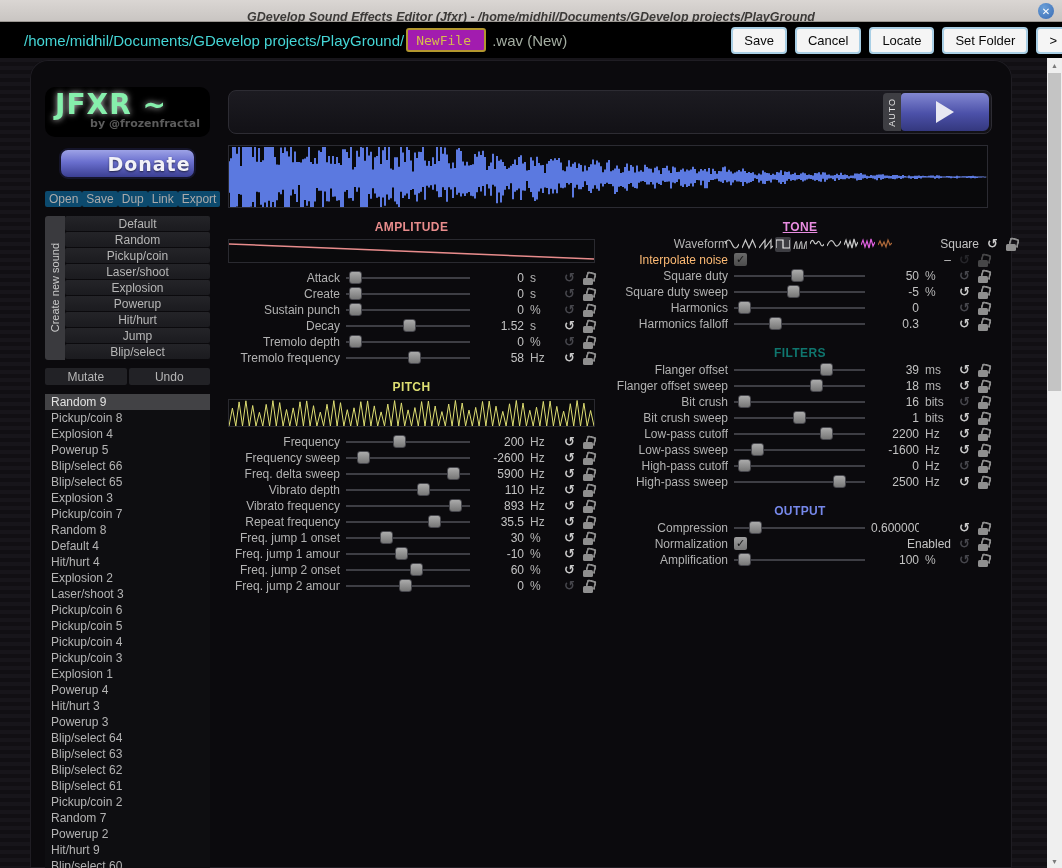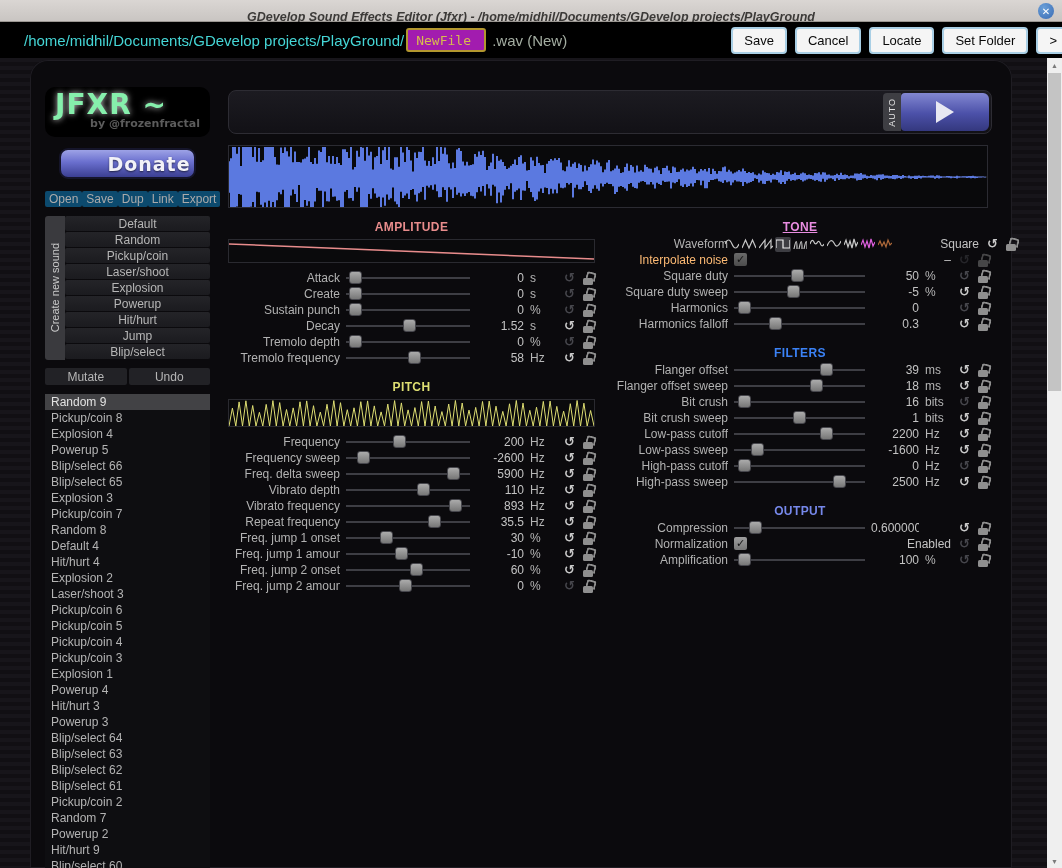--- a/index.html
+++ b/index.html
@@ -529,21 +529,21 @@
               <span class="line"></span>
               <span class="thumb" style="left: calc(30% - 3.9px);"></span>
             </span>
             <span class="pval">0.3</span>
             <span class="punit"></span>
             <span class="reset-ic">↺</span>
             <span class="lock-ic"></span>
           </div>
         </div>
         <div class="section">
-          <div class="sec-header" style="color: #3b82f6;">FILTERS</div>
+          <div class="sec-header" style="color: #0f766e;">FILTERS</div>
           <div class="prow">
             <span class="plabel">Flanger offset</span>
             <span class="ptrack">
               <span class="line"></span>
               <span class="thumb" style="left: calc(73% - 9.49px);"></span>
             </span>
             <span class="pval">39</span>
             <span class="punit">ms</span>
             <span class="reset-ic">↺</span>
             <span class="lock-ic"></span>

